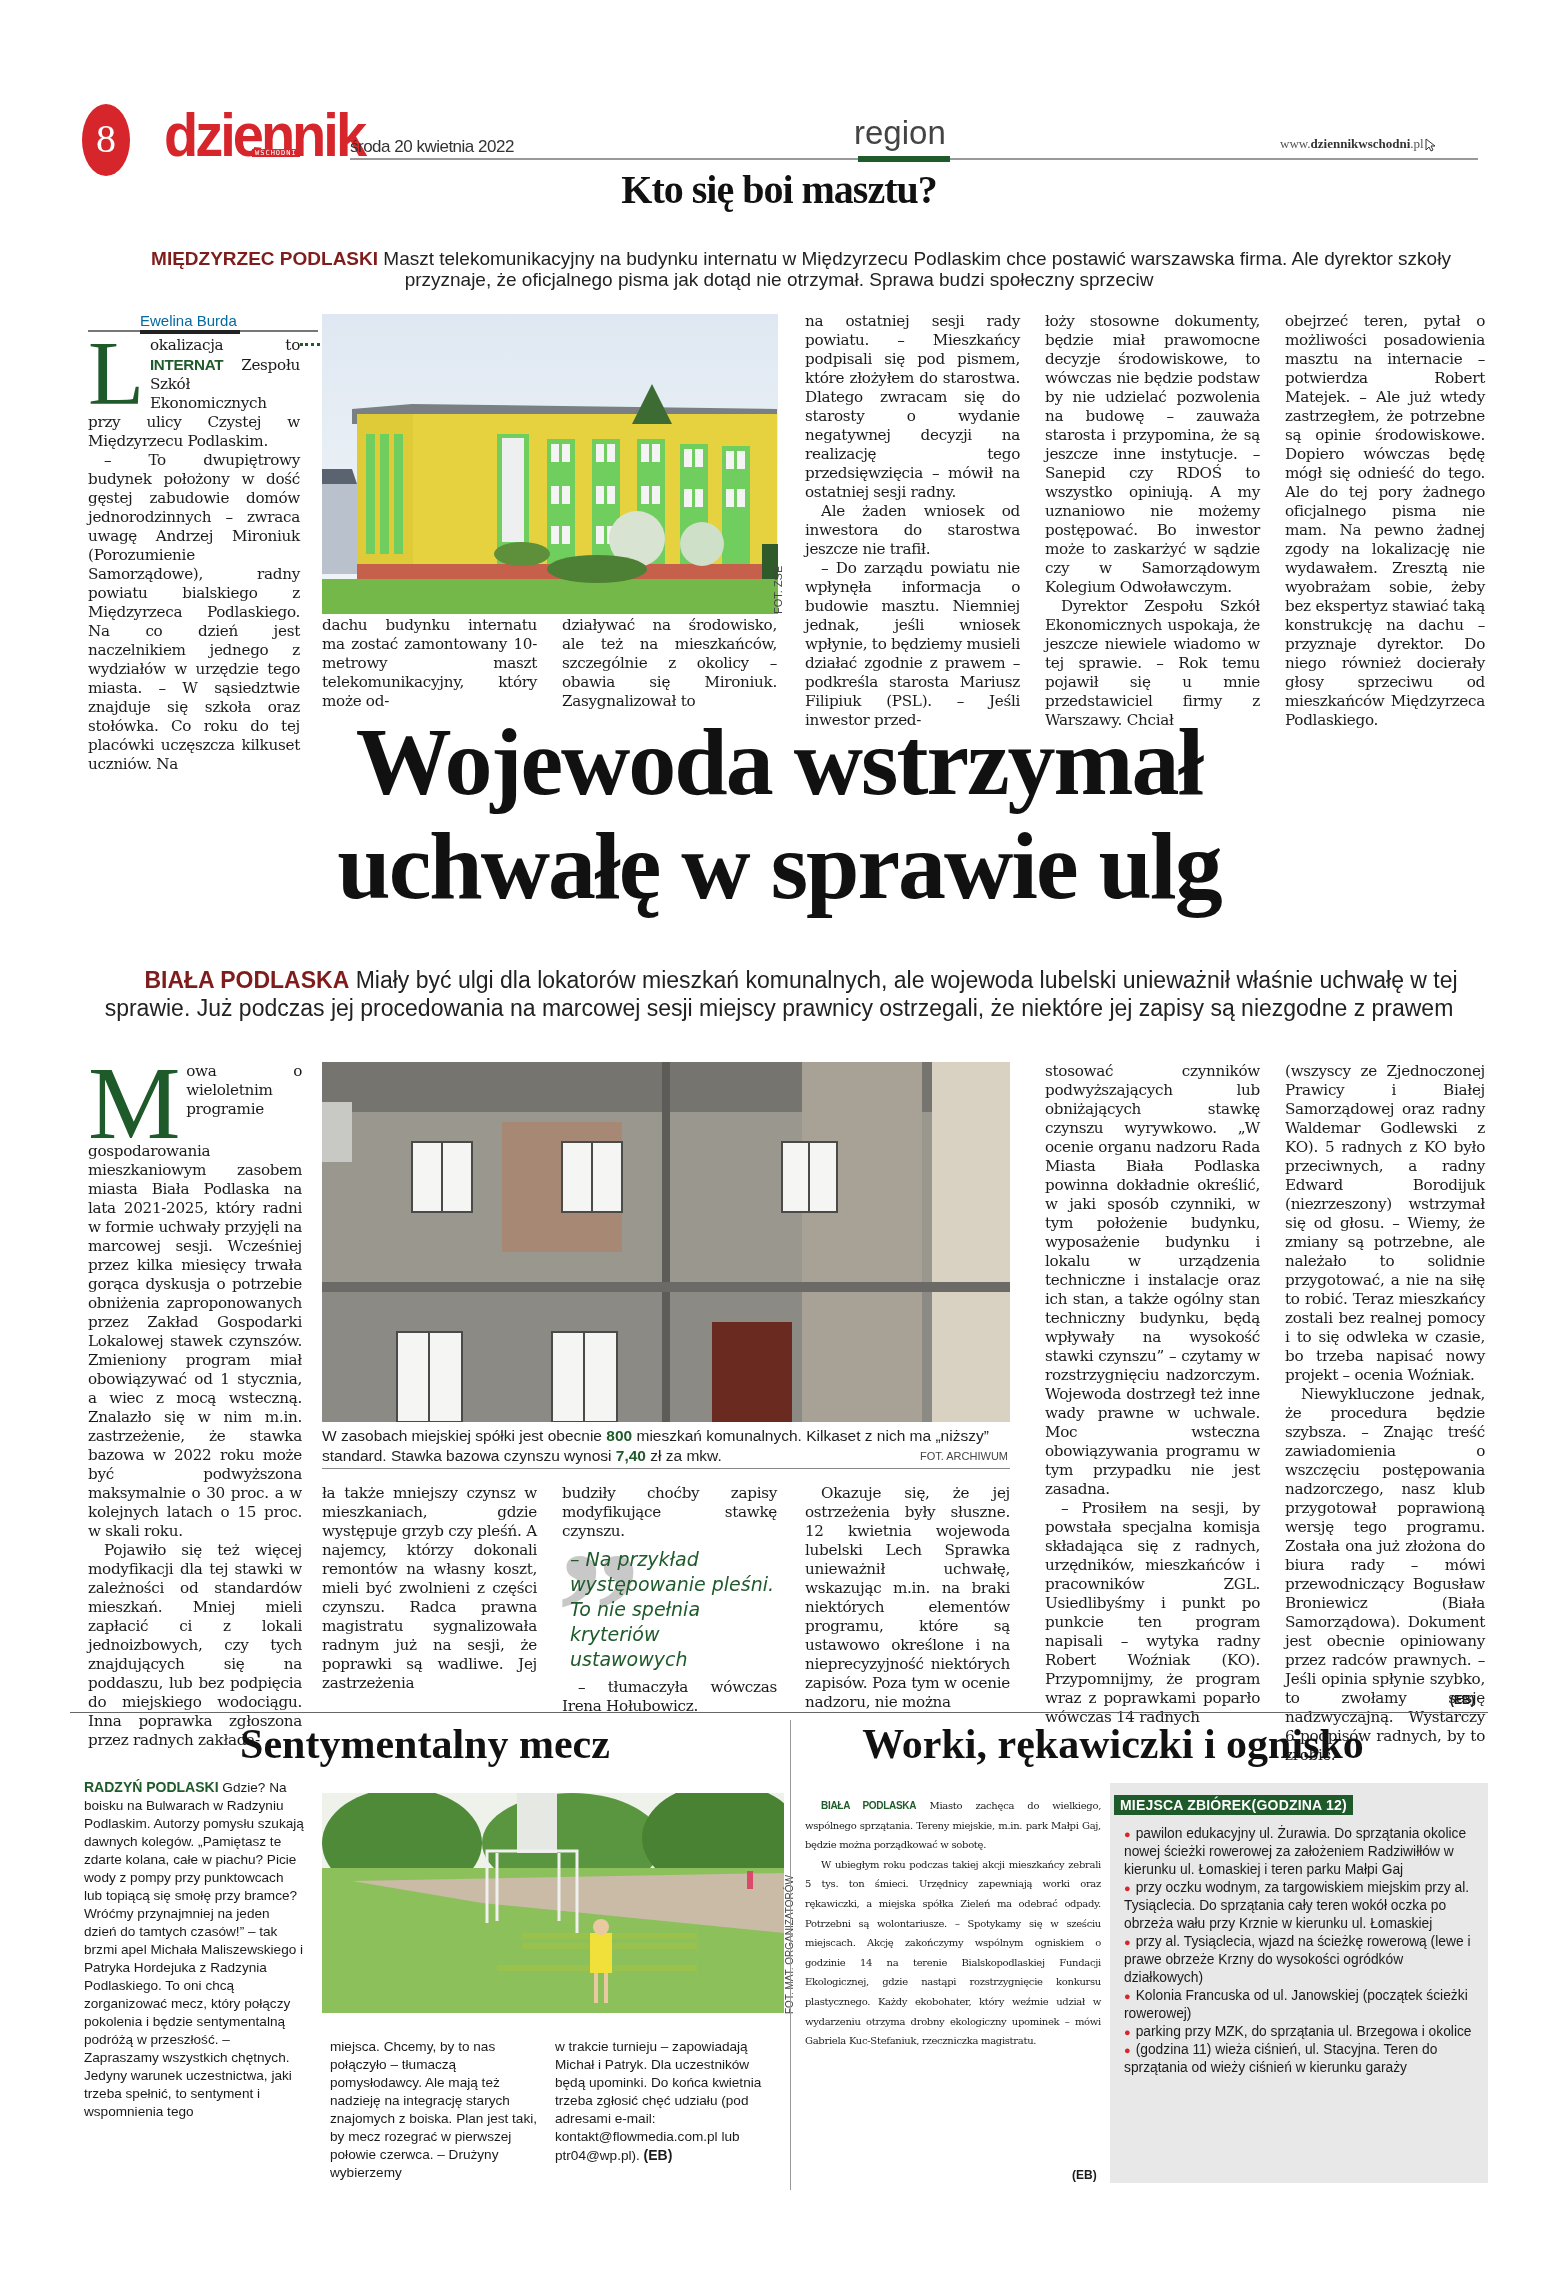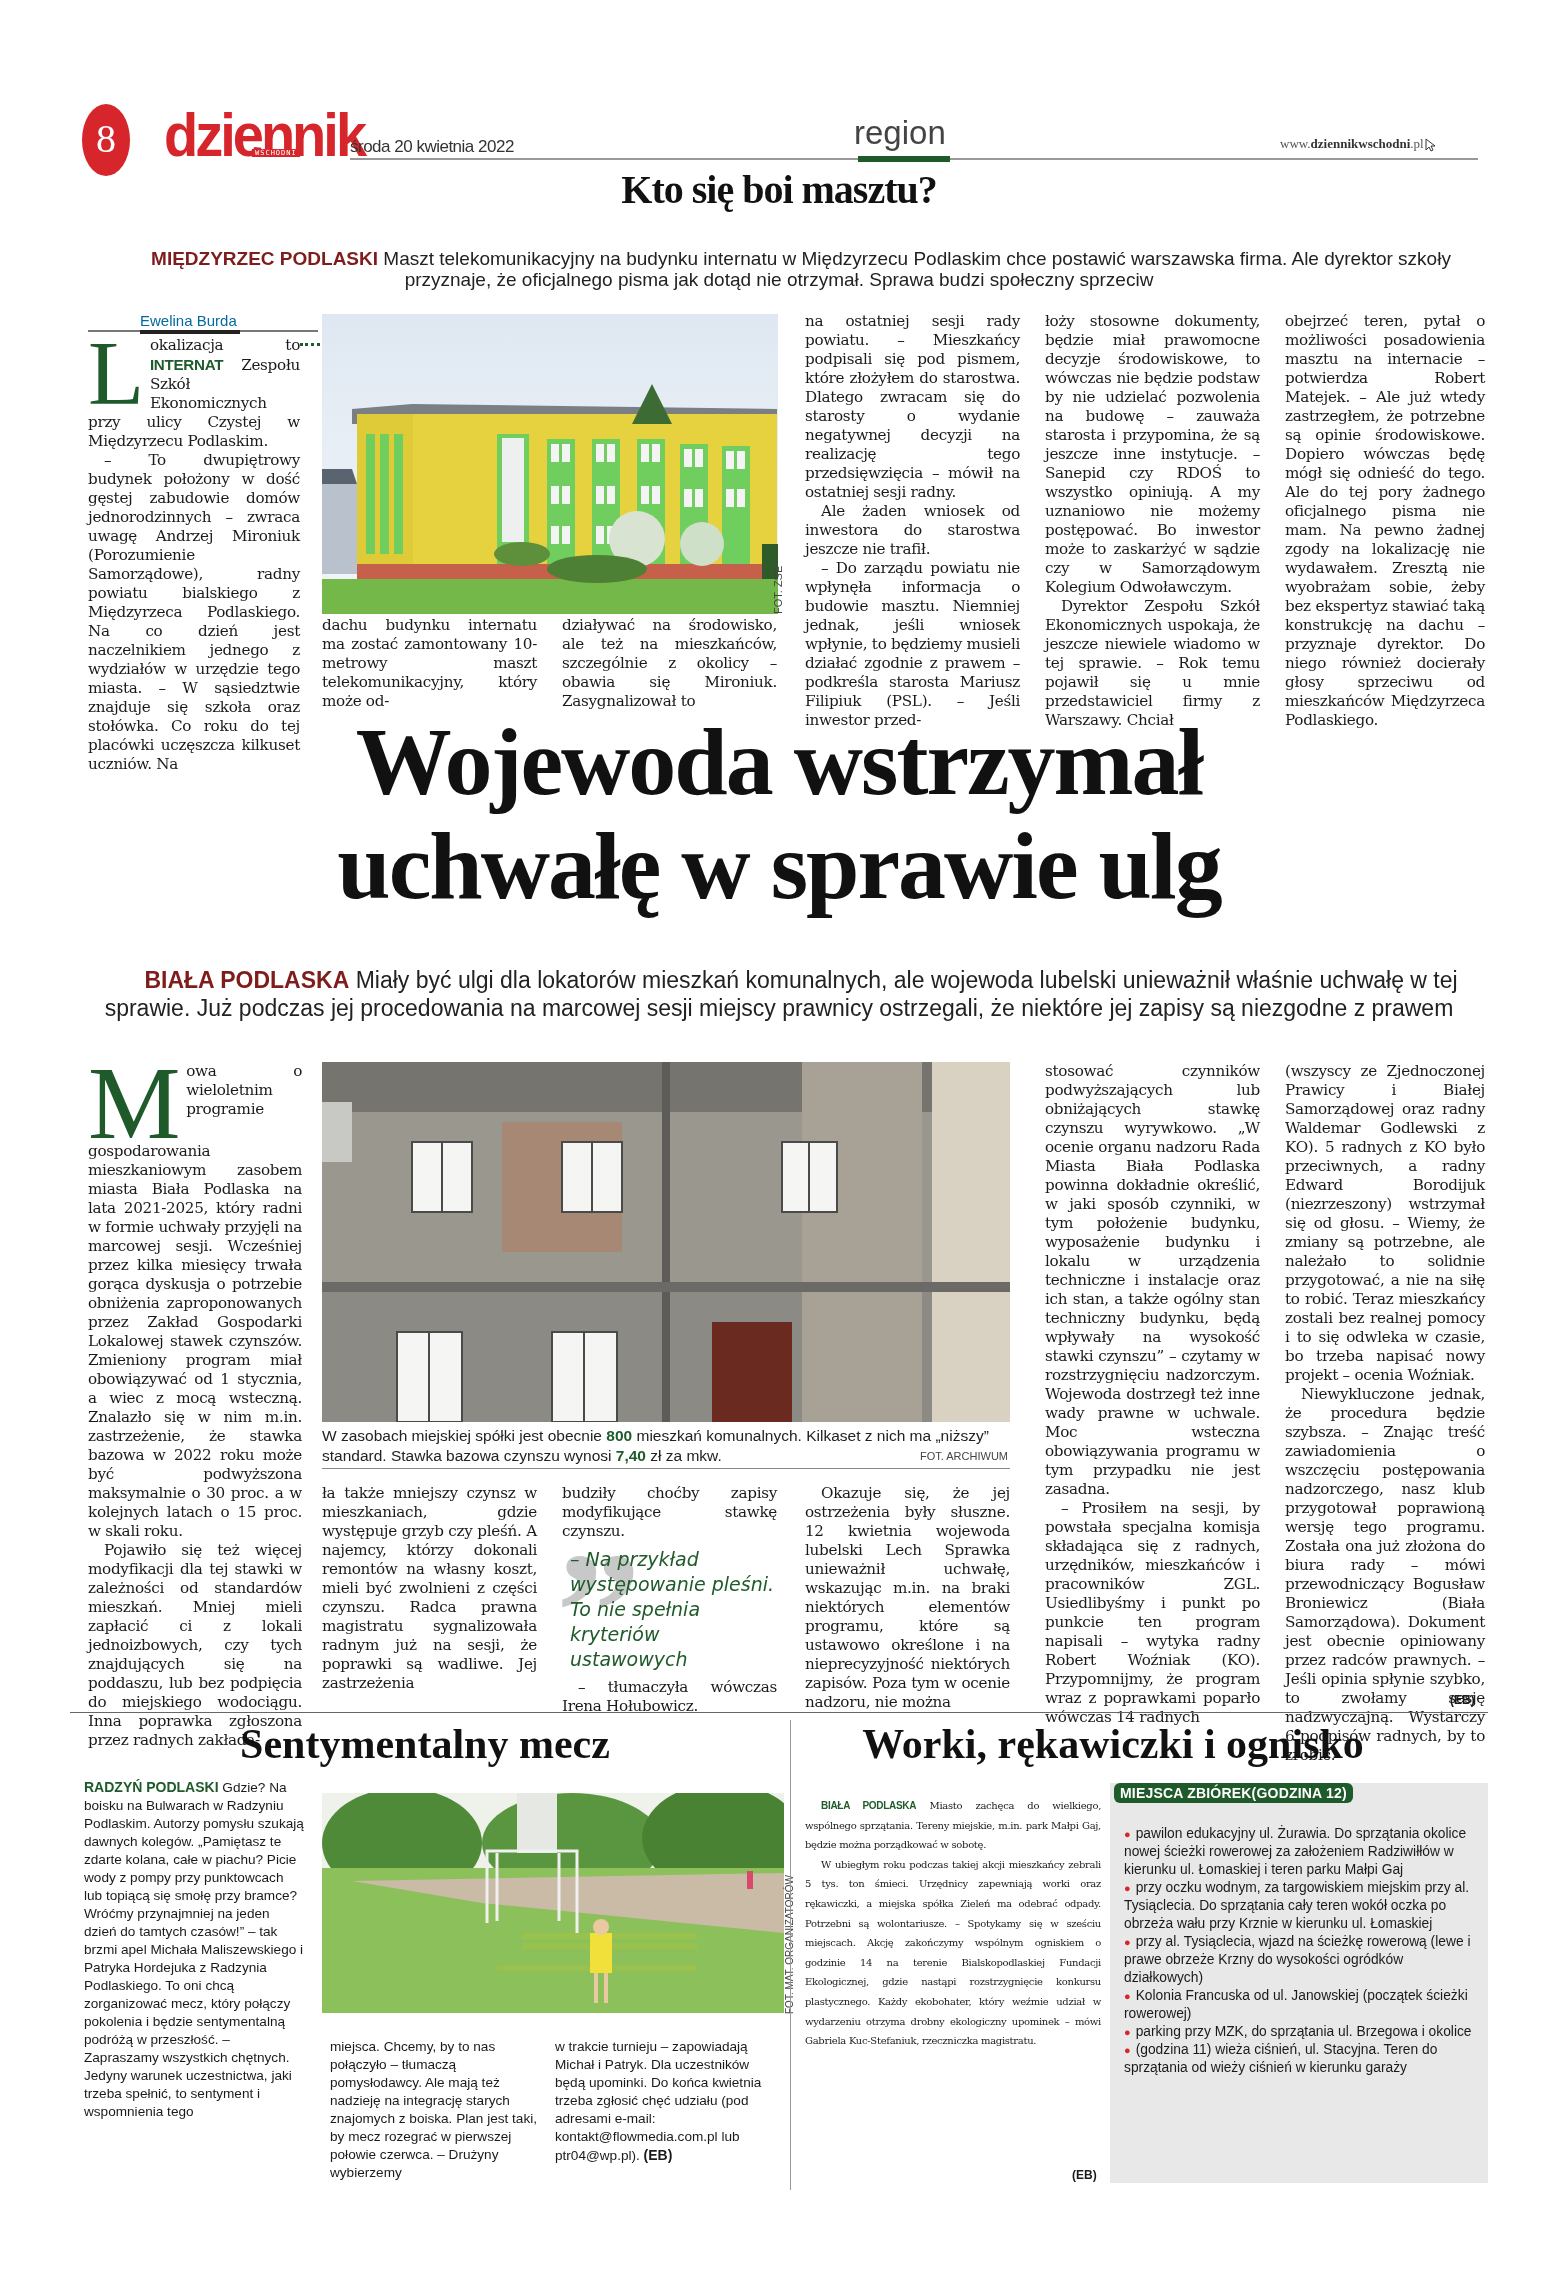--- a/index.html
+++ b/index.html
@@ -289,21 +289,21 @@
 
 <div class="abs serif" style="left:768px; top:1720px; width:690px; text-align:center; font-family:'Liberation Serif',serif; font-weight:bold; font-size:42px; color:#111;">Worki, rękawiczki i ognisko</div>
 
 <div class="abs col" style="left:805px; top:1796px; width:296px; font-size:10px; line-height:19.6px;">
   <p><span class="kicker">BIAŁA PODLASKA</span> <span>Miasto zachęca do wielkiego, wspólnego sprzątania. Tereny miejskie, m.in. park Małpi Gaj, będzie można porządkować w sobotę.</span></p>
   <p>W ubiegłym roku podczas takiej akcji mieszkańcy zebrali 5 tys. ton śmieci. Urzędnicy zapewniają worki oraz rękawiczki, a miejska spółka Zieleń ma odebrać odpady. Potrzebni są wolontariusze. – Spotykamy się w sześciu miejscach. Akcję zakończymy wspólnym ogniskiem o godzinie 14 na terenie Bialskopodlaskiej Fundacji Ekologicznej, gdzie nastąpi rozstrzygnięcie konkursu plastycznego. Każdy ekobohater, który weźmie udział w wydarzeniu otrzyma drobny ekologiczny upominek – mówi Gabriela Kuc-Stefaniuk, rzeczniczka magistratu.</p>
 </div>
 <div class="abs sans" style="left:1072px; top:2168px; font-size:12px; font-weight:bold;">(EB)</div>
 
 <div class="abs box" style="left:1110px; top:1783px; width:378px; height:200px; height:400px; padding:10px 10px 10px 14px;">
-  <div class="box-title" style="position:absolute; left:4px; top:0;border-radius:6px;">MIEJSCA ZBIÓREK(GODZINA 12)</div>
+  <div class="box-title" style="position:absolute; left:4px; top:12px;">MIEJSCA ZBIÓREK(GODZINA 12)</div>
   <ul class="box-list" style="margin-top:32px;">
     <li>pawilon edukacyjny ul. Żurawia. Do sprzątania okolice nowej ścieżki rowerowej za założeniem Radziwiłłów w kierunku ul. Łomaskiej i teren parku Małpi Gaj</li>
     <li>przy oczku wodnym, za targowiskiem miejskim przy al. Tysiąclecia. Do sprzątania cały teren wokół oczka po obrzeża wału przy Krznie w kierunku ul. Łomaskiej</li>
     <li>przy al. Tysiąclecia, wjazd na ścieżkę rowerową (lewe i prawe obrzeże Krzny do wysokości ogródków działkowych)</li>
     <li>Kolonia Francuska od ul. Janowskiej (początek ścieżki rowerowej)</li>
     <li>parking przy MZK, do sprzątania ul. Brzegowa i okolice</li>
     <li>(godzina 11) wieża ciśnień, ul. Stacyjna. Teren do sprzątania od wieży ciśnień w kierunku garaży</li>
   </ul>
 </div>
 

